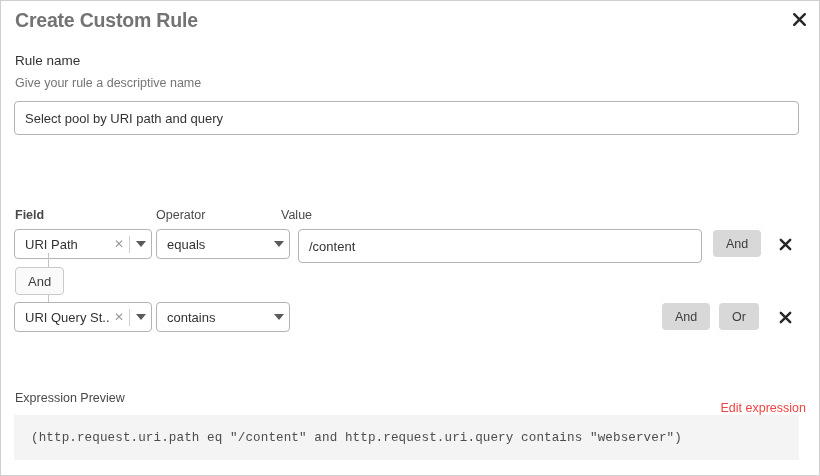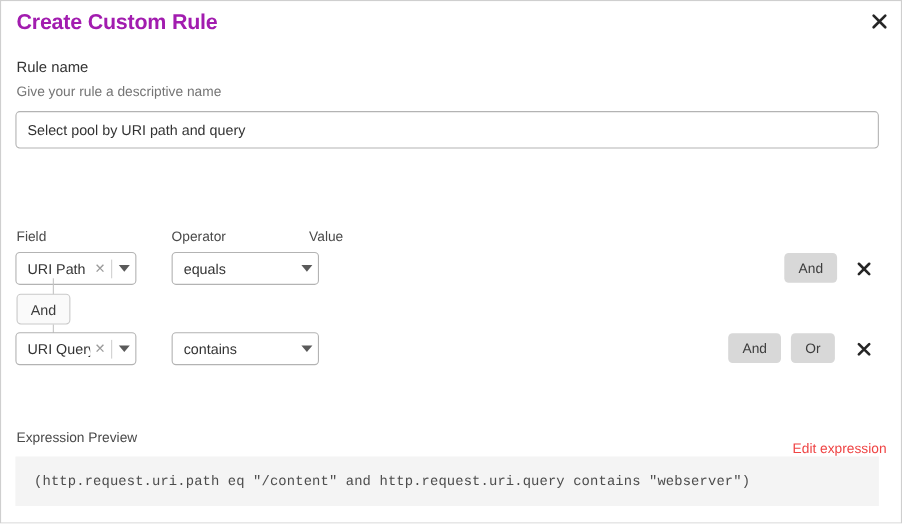--- a/index.html
+++ b/index.html
@@ -21,21 +21,21 @@
     padding: 0;
   }
 
   
   .modal-title {
     position: absolute;
     left: 14px; top: 8px;
     font-size: 19.5px;
     font-weight: bold;
     letter-spacing: -0.2px;
-    color: #a21caf;
+    color: #737373;
   }
   .close-btn {
     position: absolute;
     right: 8px; top: 6px;
     width: 24px; height: 24px;
     display: flex; align-items: center; justify-content: center;
     cursor: pointer;
     color: #262626;
   }
   .close-btn svg { display: block; }
@@ -82,21 +82,21 @@
     color: #262626;
   }
 
   
   .col-head {
     position: absolute;
     top: 207px;
     font-size: 12.5px;
     color: #4a4a4a;
   }
-  #col-field    { left: 14px; }
+  #col-field    { left: 14px; font-weight: bold; }
   #col-operator { left: 155px; }
   #col-value    { left: 280px; }
 
   
   .cond-row { position: absolute; left: 0; width: 820px; height: 30px; }
   #cond-row-0 { top: 228px; }
   #cond-row-1 { top: 301px; }
 
   .select-box {
     position: absolute;
@@ -137,21 +137,21 @@
     cursor: pointer;
   }
   .caret i {
     display: block;
     width: 0; height: 0;
     border-left: 5px solid transparent;
     border-right: 5px solid transparent;
     border-top: 6px solid #5a5a5a;
   }
 
-  .field-select    { left: 13px; width: 110px; }
+  .field-select    { left: 13px; width: 138px; }
   .operator-select { left: 155px; width: 134px; }
   .value-input     { left: 297px; height: 30px; }
 
   .op-btn {
     position: absolute;
     height: 27px;
     top: 1px;
     background: #d8d8d8;
     border: none;
     border-radius: 4px;
@@ -260,20 +260,21 @@
       <span class="caret">
           <i></i>
         </span>
     </div>
     <div class="select-box operator-select">
       <span class="sel-text">equals</span>
       <span class="caret">
           <i></i>
         </span>
     </div>
+    <input class="text-input value-input" id="value-input-0" type="text" style="width: 404px;" value="/content">
     <button class="op-btn" id="row0-and" style="left:712px;">And</button>
     <div class="row-delete" style="left:774px;">
       <svg width="13" height="13" viewBox="0 0 13 13" aria-hidden="true">
         <path d="M1.8 1.8 L11.2 11.2 M11.2 1.8 L1.8 11.2" stroke="#262626" stroke-width="2.4" stroke-linecap="round"></path>
       </svg>
     </div>
   </div>
 
   <div class="connector">
     <span class="v-line"></span>

